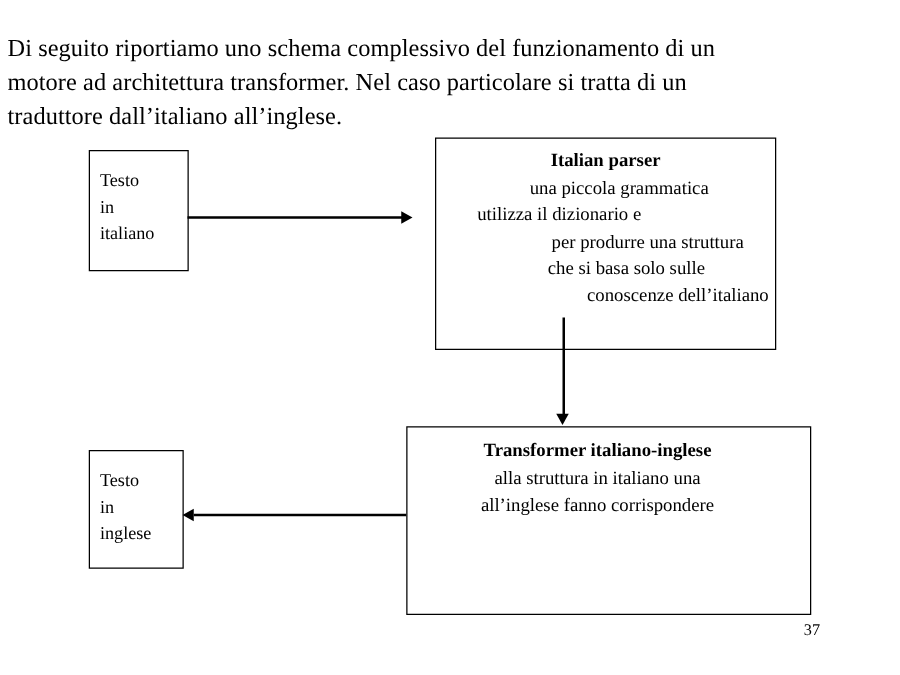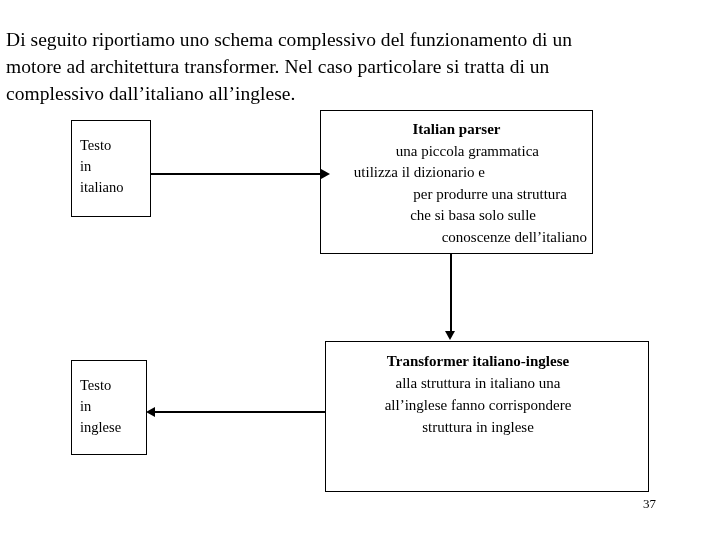--- a/index.html
+++ b/index.html
@@ -56,24 +56,24 @@
   
   #box-testo-inglese {
     left: 71px;
     top: 360px;
     width: 76px;
     height: 95px;
   }
 
   
   #box-parser {
-    left: 320px;
+    left: 348px;
     top: 110px;
     width: 273px;
-    height: 144px;
+    height: 170px;
     padding: 8px 4px 0 4px;
     font-size: 15px;
     line-height: 21.5px;
     text-align: right;
   }
   #box-parser .hdr {
     display: block;
     font-weight: bold;
     text-align: center;
     white-space: pre;
@@ -153,21 +153,21 @@
     top: 496px;
     font-size: 13px;
   }
 </style>
 </head>
 <body>
 
 <div id="intro">
   <span class="ln">Di seguito riportiamo uno schema complessivo del funzionamento di un</span>
   <span class="ln">motore ad architettura transformer. Nel caso particolare si tratta di un</span>
-  <span class="ln">complessivo dall’italiano all’inglese.</span>
+  <span class="ln">traduttore dall’italiano all’inglese.</span>
 </div>
 
 <div class="box sidebox" id="box-testo-italiano">
   <span class="ln">Testo</span>
   <span class="ln">in</span>
   <span class="ln">italiano</span>
 </div>
 
 <div class="box" id="box-parser">
   <span class="hdr">Italian parser</span>
@@ -181,21 +181,20 @@
 <div class="box sidebox" id="box-testo-inglese">
   <span class="ln">Testo</span>
   <span class="ln">in</span>
   <span class="ln">inglese</span>
 </div>
 
 <div class="box" id="box-transformer">
   <span class="hdr">Transformer italiano-inglese</span>
   <span class="ln">alla struttura in italiano una</span>
   <span class="ln">all’inglese fanno corrispondere</span>
-  <span class="ln">struttura in inglese</span>
 </div>
 
 <div class="conn" id="arrow-italiano-to-parser">
   <div class="h-line"></div>
   <div class="arrow-right"></div>
 </div>
 
 <div class="conn" id="arrow-parser-to-transformer">
   <div class="v-line"></div>
   <div class="arrow-down"></div>

